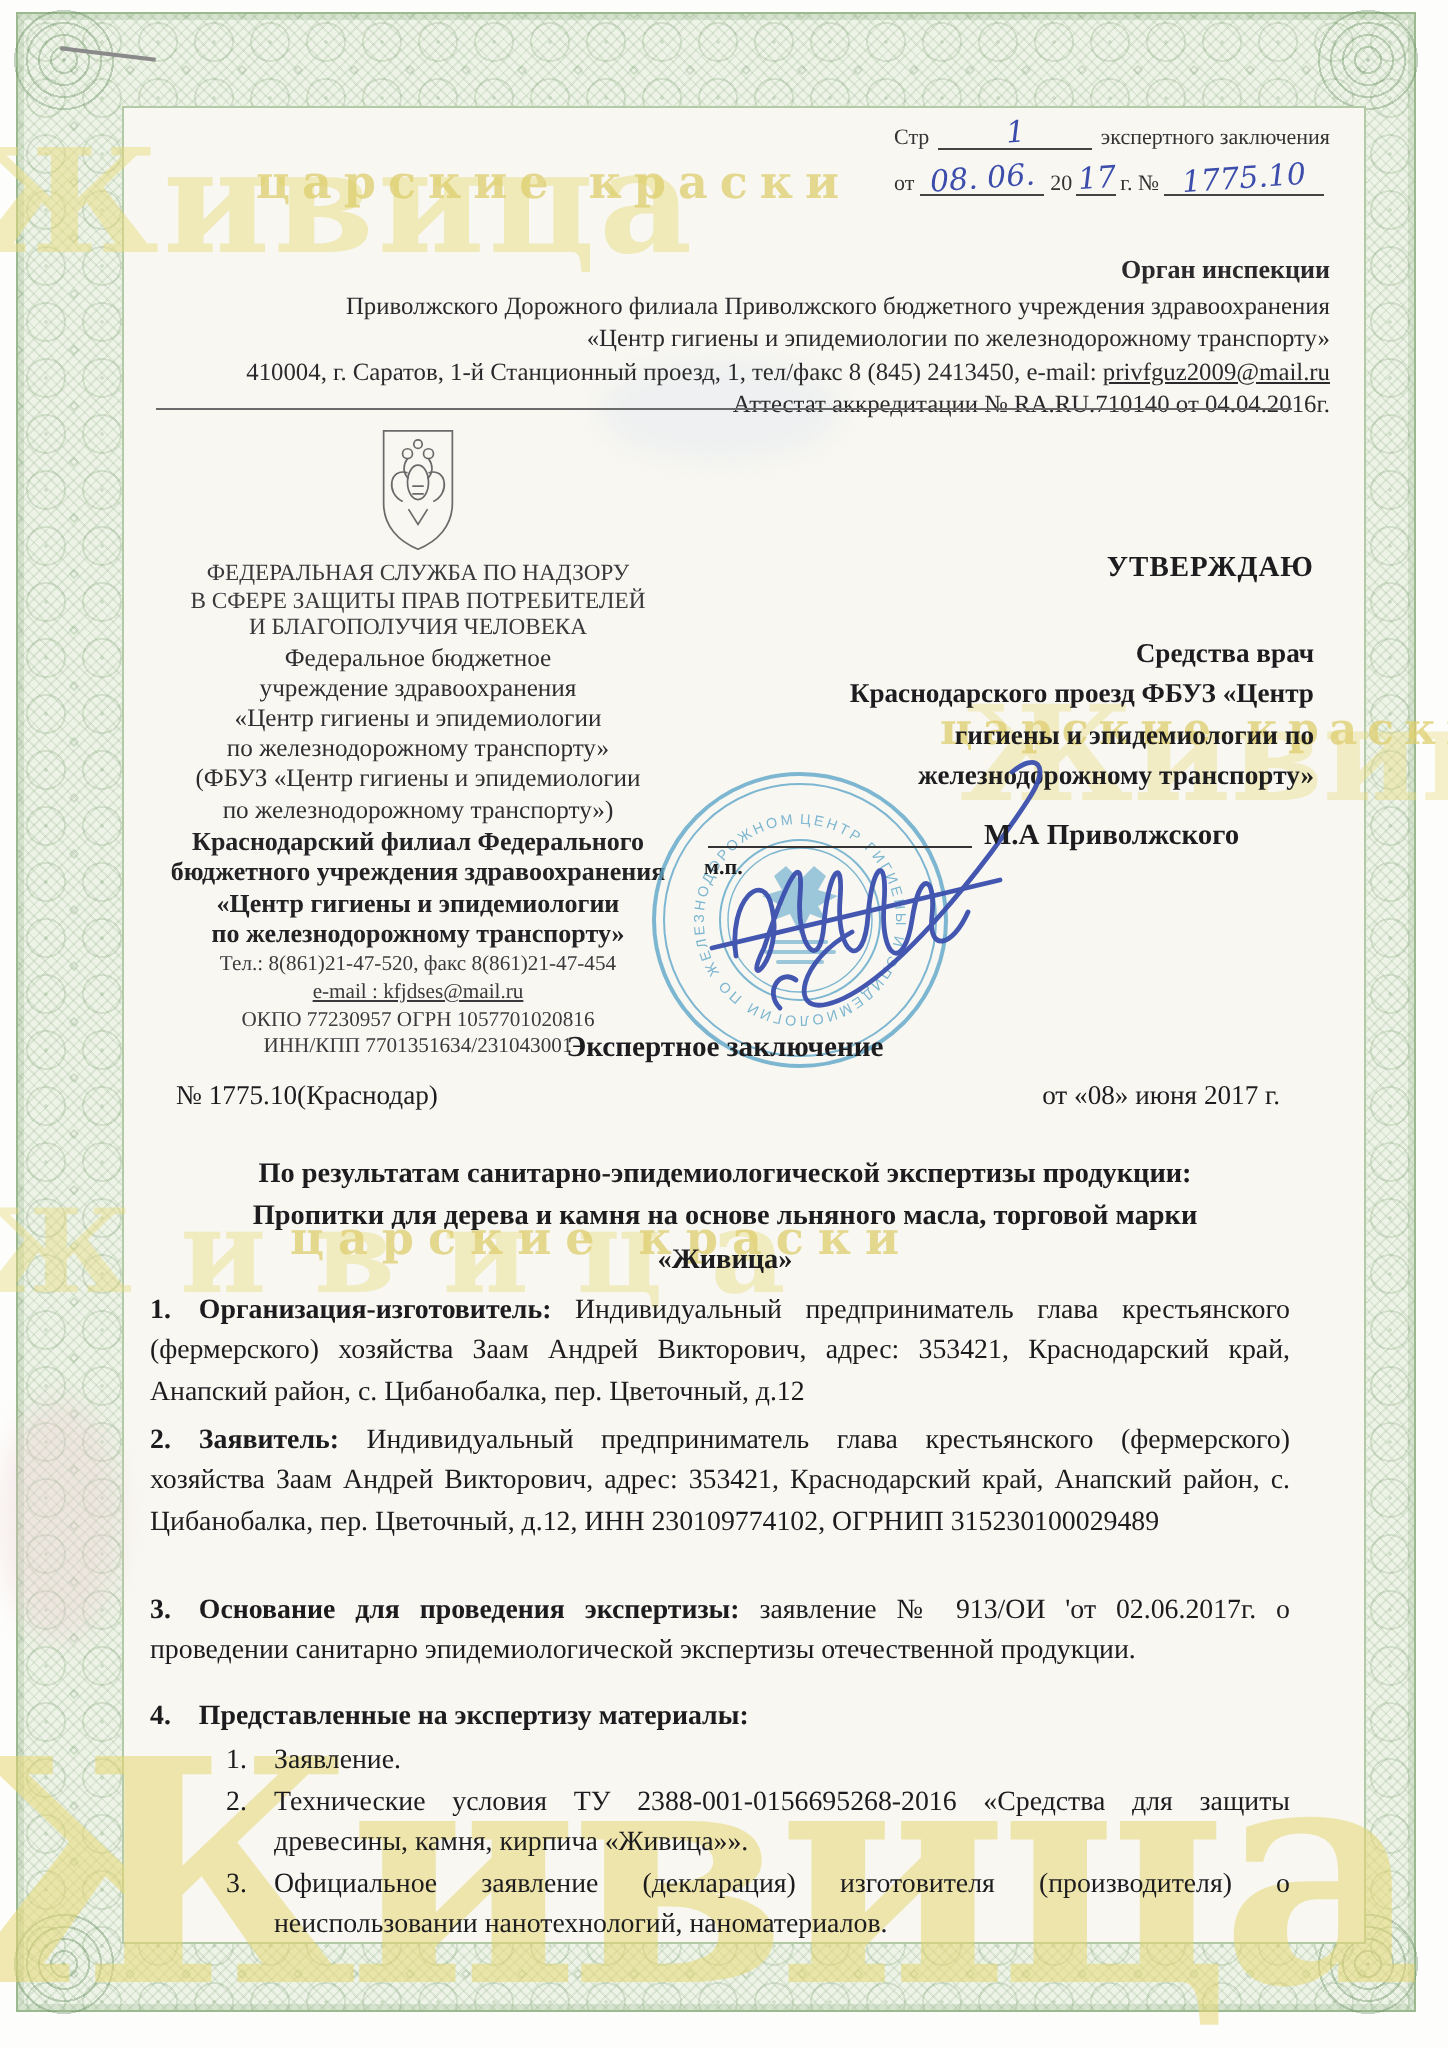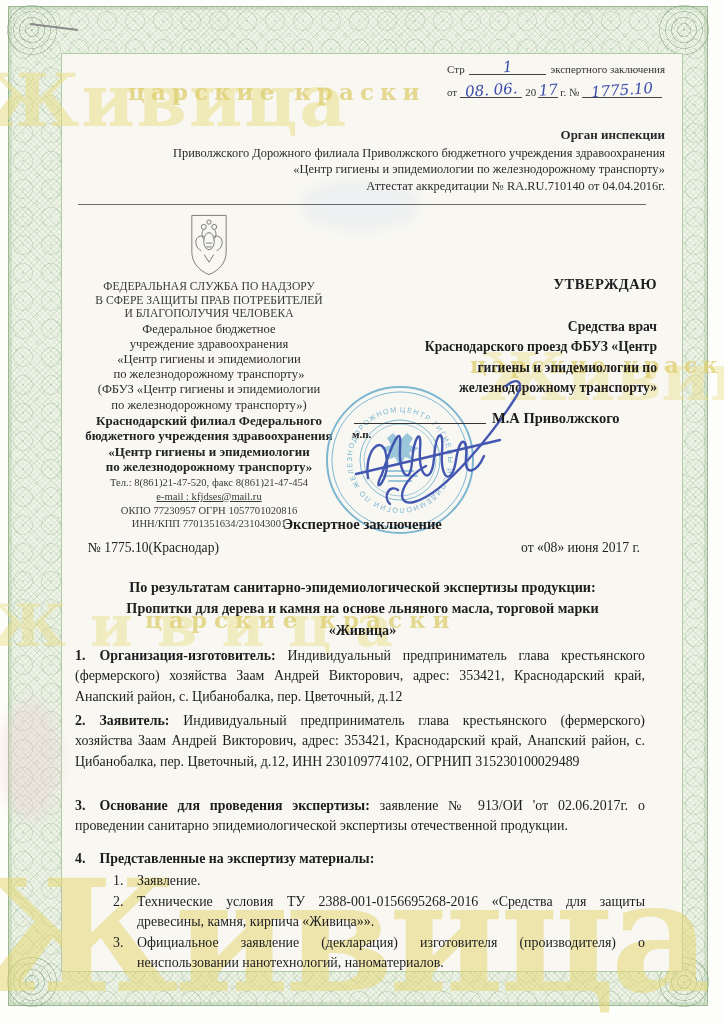--- a/index.html
+++ b/index.html
@@ -116,20 +116,21 @@
         <span class="uline" style="width:20px;margin:0 2px;"><span class="hand">17</span></span>
         <span>г. №</span>
         <span class="uline" style="flex:1;margin:0 3px;"><span class="hand">1775.10</span></span>
       </div>
     </div>
 
     <div class="insphdr">
       <div class="t">Орган инспекции</div>
       <div class="l">Приволжского Дорожного филиала Приволжского бюджетного учреждения здравоохранения</div>
       <div class="l">«Центр гигиены и эпидемиологии  по железнодорожному транспорту»</div>
+      <div class="l"><span>410004, г. Саратов, 1-й Станционный проезд, 1, тел/факс 8 (845) 2413450, e-mail: </span><span class="email">privfguz2009@mail.ru</span></div>
       <div class="l">Аттестат аккредитации № RA.RU.710140 от 04.04.2016г.</div>
     </div>
     <div class="hr"></div>
 
     <div class="leftcol">
       <svg class="emblem" width="42" height="64" viewBox="0 0 44 66">
         <g fill="none" stroke="#6a6a6a" stroke-width="0.9">
           <path d="M4,2 H40 V40 C40,52 32,60 22,64 C12,60 4,52 4,40 Z"></path>
           <circle cx="22" cy="9" r="2.2"></circle>
           <circle cx="16.5" cy="14" r="2.6"></circle>

